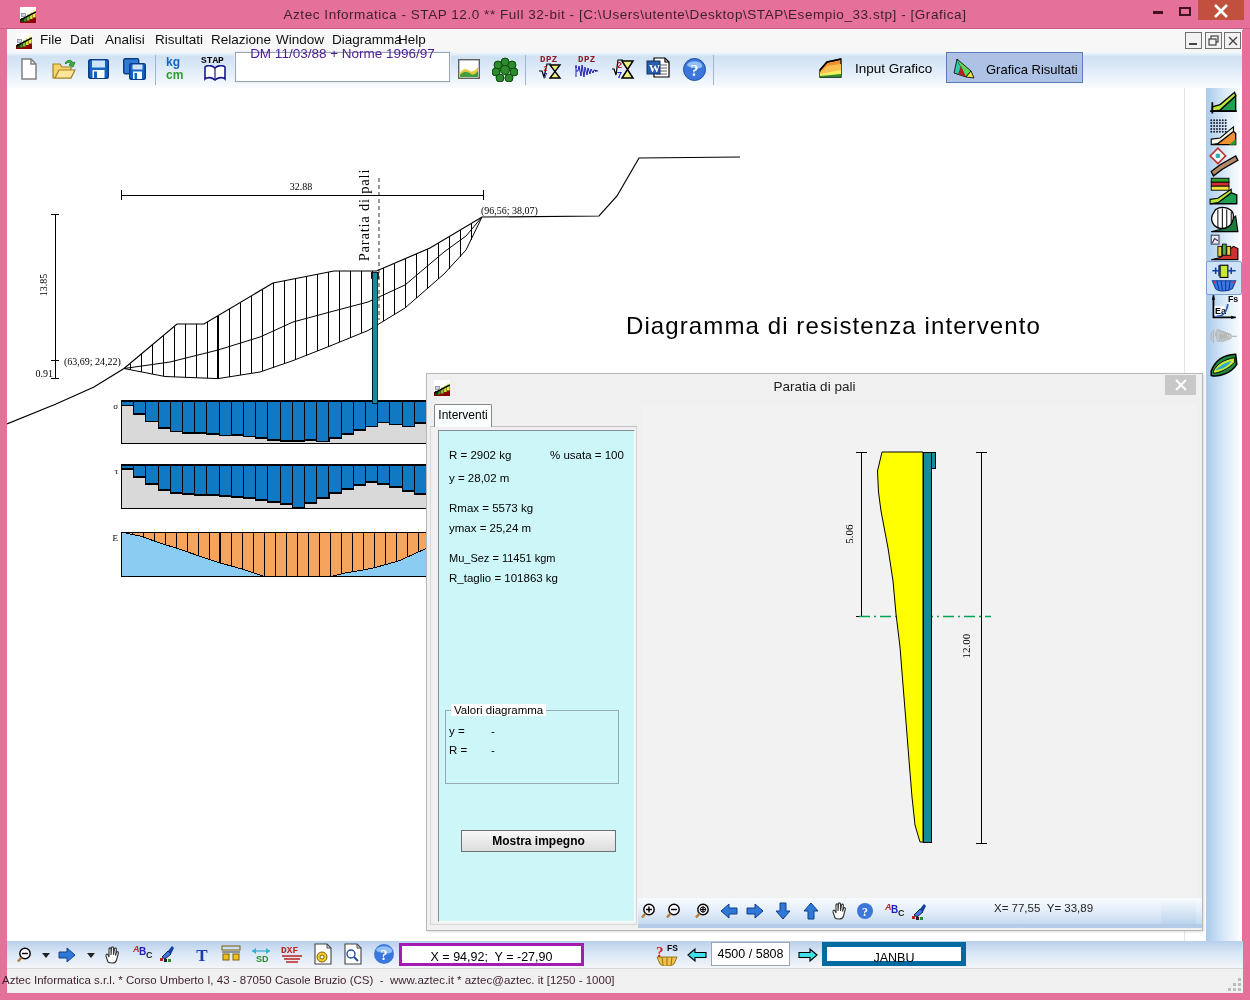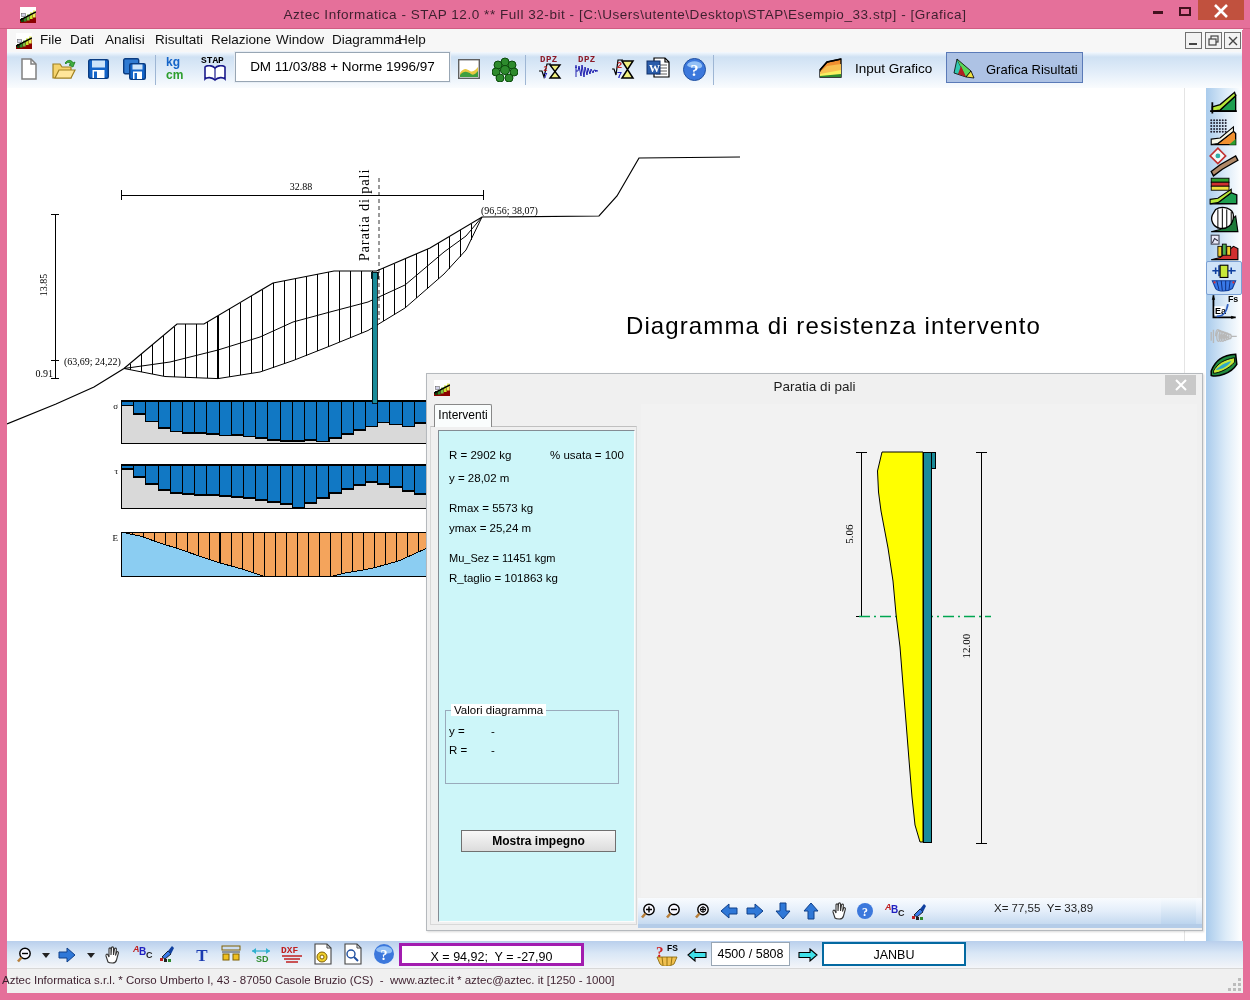--- a/index.html
+++ b/index.html
@@ -81,21 +81,21 @@
     <rect x="11.5" y="15" width="2.5" height="6" fill="#1464c8"></rect>
   </svg>
 <div class="abs" style="left:155px;top:55px;width:1px;height:30px;background:#9eb6d4"></div>
 <div class="abs" style="left:166px;top:56px;font-size:12px;font-weight:bold;color:#1464c8;line-height:13px">kg<br><span style="color:#2d9e2d">cm</span></div>
 <div class="abs" style="left:201px;top:55px;font-size:9.5px;font-weight:bold;color:#000;font-family:'Liberation Mono',monospace">STAP</div>
 <svg class="abs" style="left:203px;top:65px" width="24" height="17" viewBox="0 0 24 17">
     <path d="M12 3 C9 0 4 0 2 2 L2 14 C4 12 9 12 12 15 C15 12 20 12 22 14 L22 2 C20 0 15 0 12 3 Z" fill="#fff" stroke="#1a1a8c" stroke-width="1.6"></path>
     <path d="M12 3 L12 15" stroke="#1a1a8c" stroke-width="1.2"></path>
   </svg>
 <div class="abs" style="left:235px;top:52px;width:215px;height:30px;background:#fff;border:1px solid #98a6b4;box-shadow:0 0 0 1px #e8eef5"></div>
-<div class="abs" style="left:235px;top:52px;width:215px;height:14px;line-height:30px;text-align:center;font-size:13.5px;color:#000000">DM 11/03/88 + Norme 1996/97</div>
+<div class="abs" style="left:235px;top:39px;width:215px;height:14px;line-height:30px;text-align:center;font-size:13.5px;color:#4c1d95">DM 11/03/88 + Norme 1996/97</div>
 <svg class="abs" style="left:458px;top:59px" width="22" height="20" viewBox="0 0 22 20">
     <rect x="0.7" y="0.7" width="20.6" height="18.6" fill="#fff" stroke="#606060" stroke-width="1.4"></rect>
     <path d="M2 14 C6 8 9 10 12 12 C15 14 18 10 20 8 L20 18 L2 18 Z" fill="#e8c840"></path>
     <path d="M2 16 C6 11 10 13 13 15 C16 17 18 14 20 12 L20 18 L2 18 Z" fill="#3f9f3f"></path>
   </svg>
 <svg class="abs" style="left:492px;top:57px" width="26" height="25" viewBox="0 0 26 25">
     <g fill="#2d8a2d" stroke="#0a4a0a" stroke-width="1">
       <circle cx="13" cy="5" r="4"></circle>
       <circle cx="6" cy="8" r="4"></circle>
       <circle cx="20" cy="8" r="4"></circle>
@@ -586,21 +586,21 @@
     <text x="1" y="14" font-size="15" font-weight="bold" fill="#d02020" font-family="Liberation Serif">?</text>
     <text x="12" y="8" font-size="8.5" font-weight="bold" fill="#000">FS</text>
   </svg>
 <svg class="abs" style="left:687px;top:948px" width="20" height="14" viewBox="0 0 20 14">
     <path d="M1 7 L8 1 L8 4.5 L19 4.5 L19 9.5 L8 9.5 L8 13 Z" fill="#40e0e8" stroke="#000" stroke-width="1.1"></path>
   </svg>
 <div class="abs" style="left:711px;top:942px;width:79px;height:24px;background:#fff;border:1px solid #98a6b4;font-size:12.5px;text-align:center;line-height:23px;color:#000">4500 / 5808</div>
 <svg class="abs" style="left:798px;top:948px" width="20" height="14" viewBox="0 0 20 14">
     <path d="M19 7 L12 1 L12 4.5 L1 4.5 L1 9.5 L12 9.5 L12 13 Z" fill="#40e0e8" stroke="#000" stroke-width="1.1"></path>
   </svg>
-<div class="abs" style="left:822px;top:942px;width:144px;height:24px;background:#fff;border:2px solid #0369a1;font-size:12.5px;text-align:center;line-height:23px;color:#000">JANBU</div>
+<div class="abs" style="left:822px;top:942px;width:144px;height:24px;background:#fff;border:5px solid #0369a1;font-size:12.5px;text-align:center;line-height:23px;color:#000">JANBU</div>
 <div class="abs" style="left:7px;top:968px;width:1236px;height:25px;background:#f0f0f0;border-top:1px solid #d8d8d8"></div>
 <div class="abs" style="left:2px;top:974px;font-size:11.5px;color:#3d1f2e">Aztec Informatica s.r.l. * Corso Umberto I, 43 - 87050 Casole Bruzio (CS)&nbsp; -&nbsp; www.aztec.it * aztec@aztec. it [1250 - 1000]</div>
 <svg class="abs" style="left:1210px;top:976px" width="32" height="16" viewBox="0 0 32 16">
     <rect x="28" y="12" width="3" height="3" fill="#bcbcbc"></rect>
     <rect x="28" y="7" width="3" height="3" fill="#bcbcbc"></rect>
     <rect x="28" y="2" width="3" height="3" fill="#bcbcbc"></rect>
     <rect x="23" y="12" width="3" height="3" fill="#bcbcbc"></rect>
     <rect x="23" y="7" width="3" height="3" fill="#bcbcbc"></rect>
     <rect x="18" y="12" width="3" height="3" fill="#bcbcbc"></rect>
   </svg>

